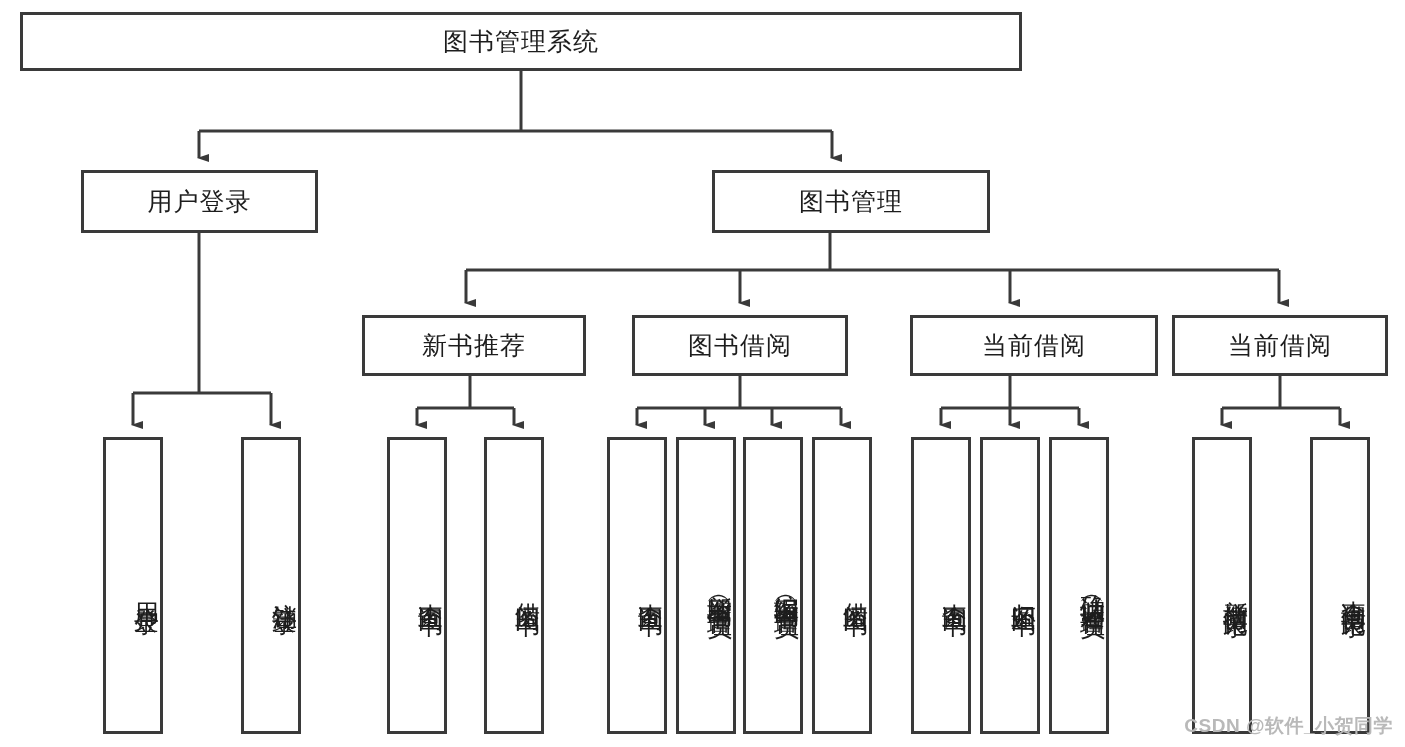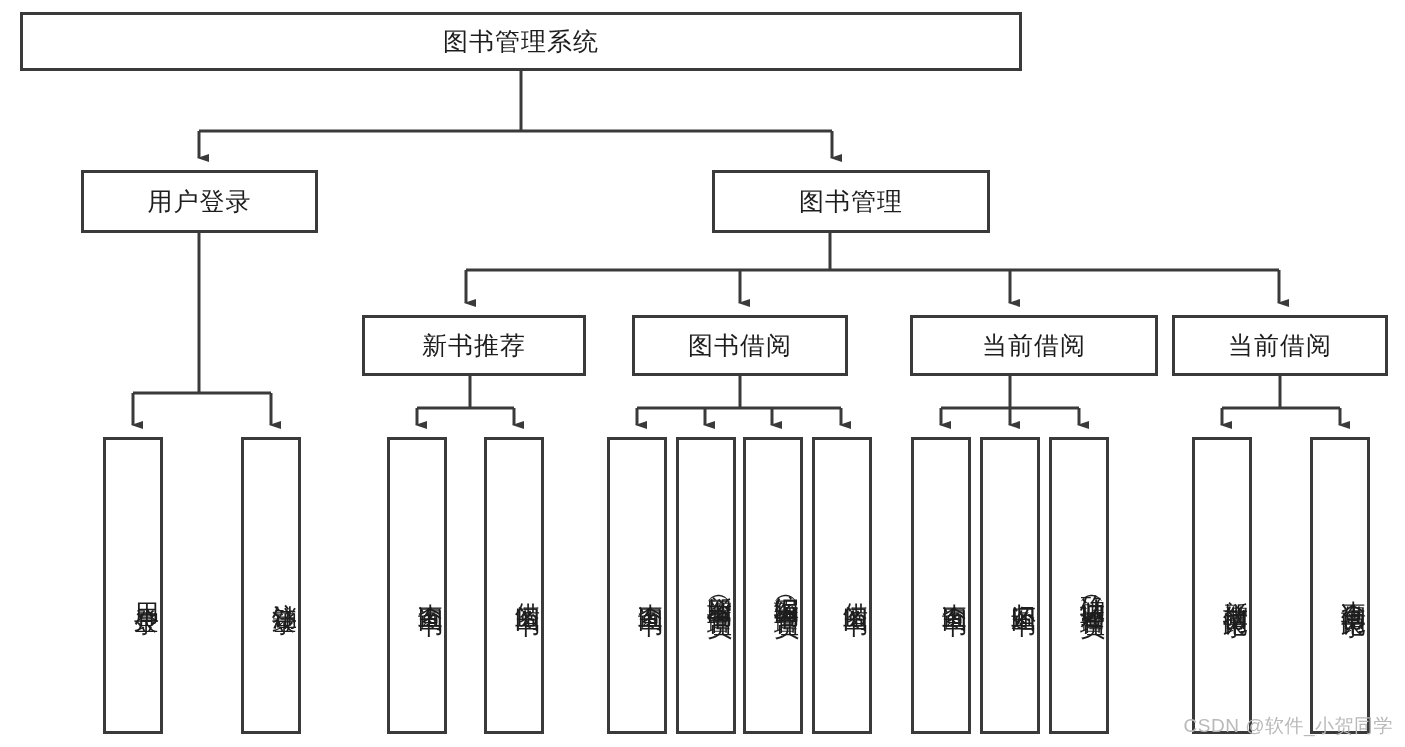--- a/index.html
+++ b/index.html
@@ -57,20 +57,21 @@
   }
   .watermark {
     position: absolute;
     right: 12px;
     bottom: 8px;
     font-size: 19px;
     color: #b9b9b9;
     letter-spacing: 0.5px;
     white-space: nowrap;
     user-select: none;
+    font-weight: bold;
   }
 </style>
 </head>
 <body>
 
 <div id="canvas">
 
   <svg id="wires" viewBox="0 0 1405 747" xmlns="http://www.w3.org/2000/svg">
     <defs>
       <marker id="arrow" markerWidth="10" markerHeight="12" refX="4" refY="10" orient="auto" markerUnits="userSpaceOnUse">

